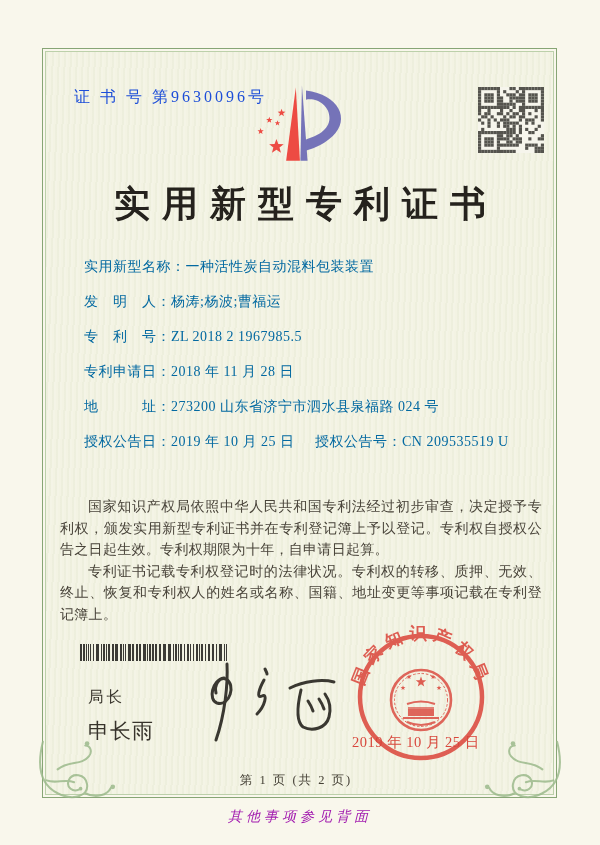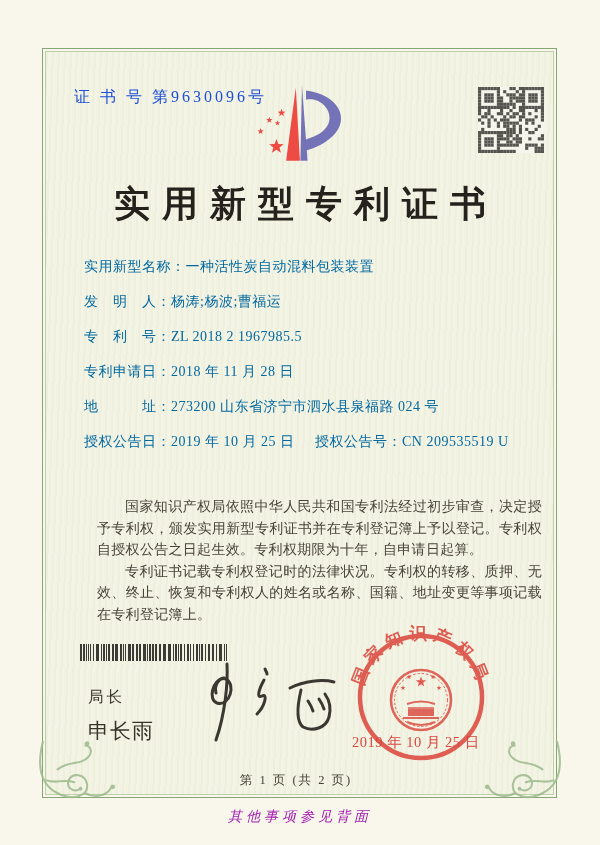--- a/index.html
+++ b/index.html
@@ -46,21 +46,21 @@
   .field-row { height:35px; white-space:nowrap; }
   .field-label { letter-spacing:.5px; }
   .field-value { letter-spacing:.5px; }
   .grant-row .pair-1 { display:inline-block; width:231px; }
 
   .paragraphs {
     position:absolute; left:60px; top:496px; width:482px;
     font-size:14px; line-height:21.5px; text-align:justify; color:#49443a;
     letter-spacing:.3px;
   }
-  .paragraphs p { text-indent:2em;margin-left:37px; }
+  .paragraphs p { text-indent:2em; }
 
   .barcode { position:absolute; left:80px; top:644px; }
 
   .signer-title { position:absolute; left:88px; top:687px; font-size:15.5px; letter-spacing:3px; color:#37332b; font-family:"Liberation Sans","DejaVu Sans",sans-serif; }
   .signer-name  { position:absolute; left:88px; top:717px; font-size:21px; letter-spacing:1px; color:#37332b; font-family:"Liberation Sans","DejaVu Sans",sans-serif; }
   .signature { position:absolute; left:202px; top:656px; }
 
   .seal { position:absolute; left:346px; top:622px; opacity:.92; }
   .seal-date {
     position:absolute; left:352px; top:733px; width:130px;

